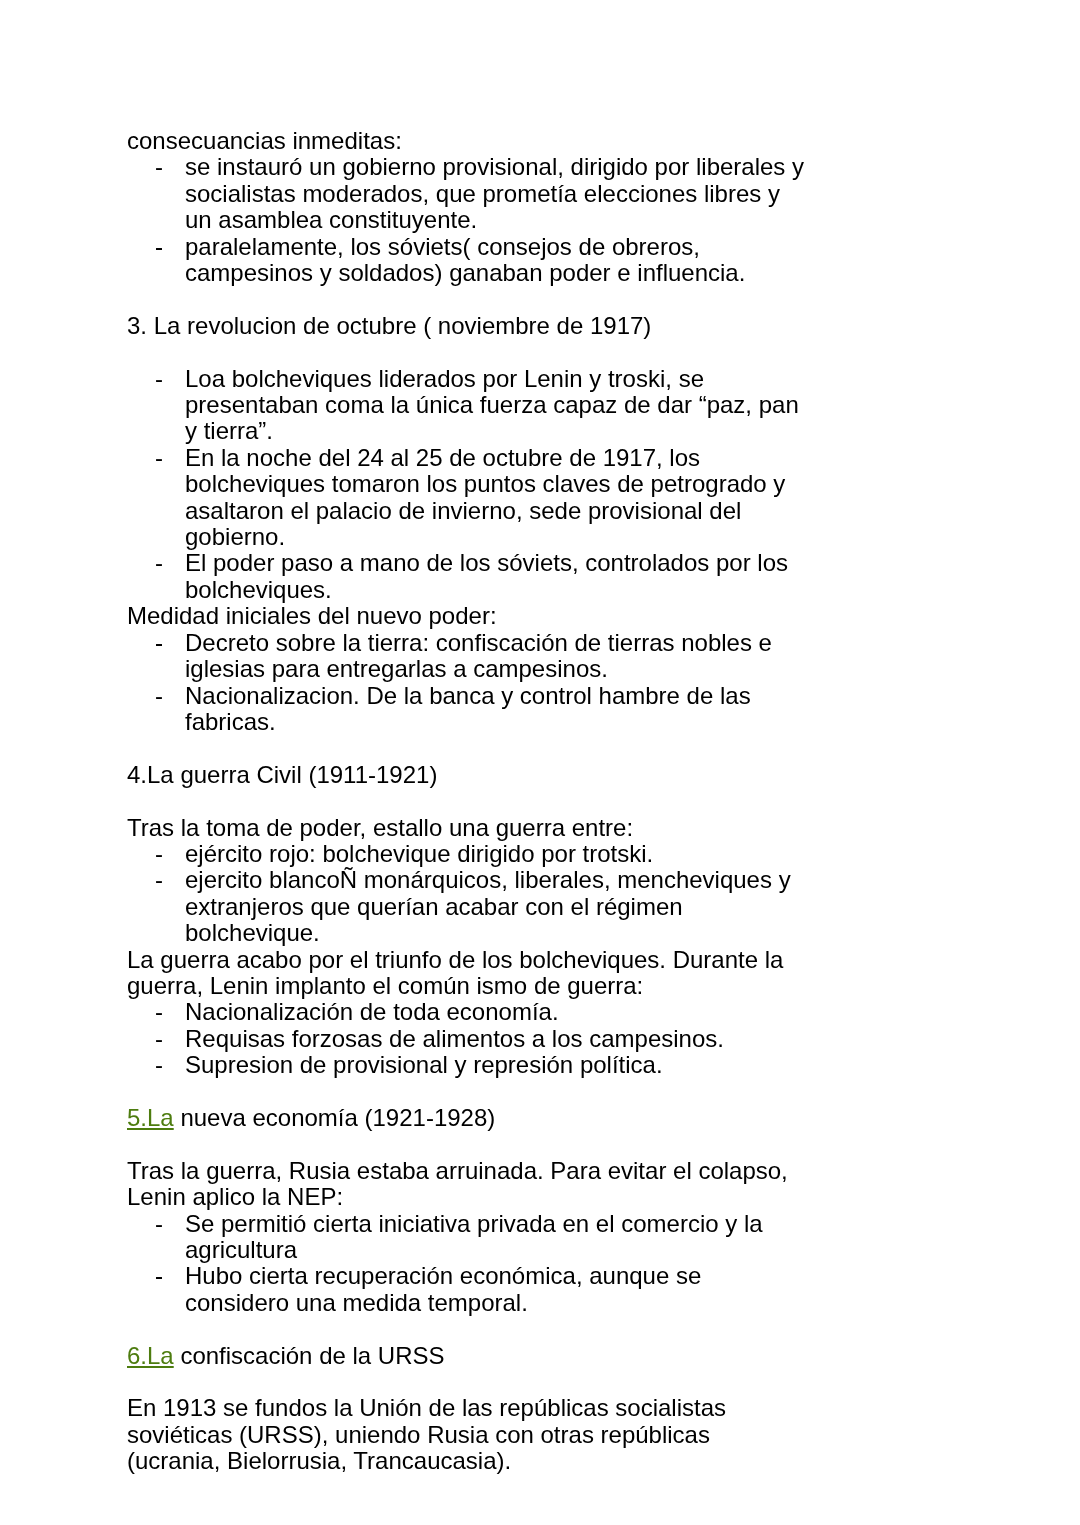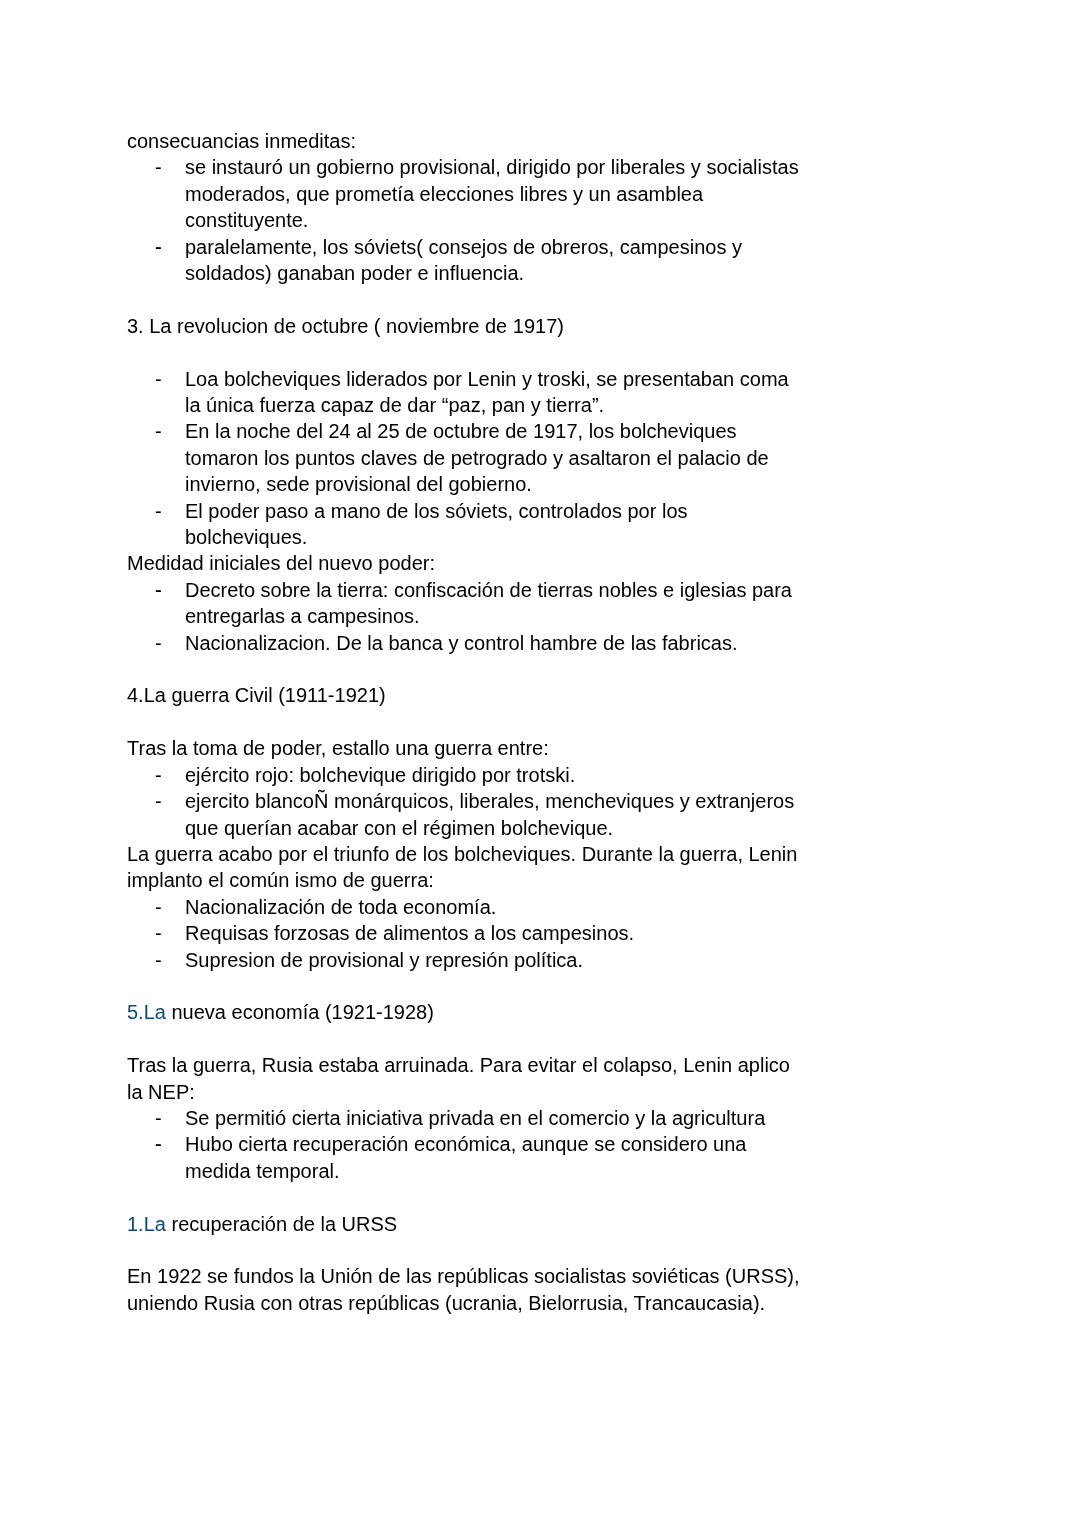--- a/index.html
+++ b/index.html
@@ -8,21 +8,21 @@
     width: 1080px;
     height: 1525px;
     background: #ffffff;
     overflow: hidden;
   }
   .page {
     width: 860px;
     min-height: 1525px;
     padding: 128px 54px 40px 127px;
     font-family: "Liberation Sans", sans-serif;
-    font-size: 20px;
+    font-size: 24px;
     line-height: 26.4px;
     color: #000000;
     -webkit-font-smoothing: antialiased;
   }
   .para { margin: 0; }
   .blank { height: 26.4px; }
   ul.bullets {
     list-style: none;
     margin: 0;
     padding: 0;
@@ -30,21 +30,22 @@
   ul.bullets > li {
     position: relative;
     padding-left: 58px;
   }
   .marker {
     position: absolute;
     left: 28px;
     top: 0;
   }
   .doclink {
-    color: #0c4a6e;
+    color: #4d7c0f;
+    text-decoration: underline;
     cursor: pointer;
   }
 </style>
 </head>
 <body>
 
 <div class="page">
 
   <p class="para">consecuancias inmeditas:</p>
 
@@ -152,19 +153,19 @@
       <span class="marker">-</span>
     </li>
     <li>
       <span class="marker">-</span>
       <span>Hubo cierta recuperación económica, aunque se considero una medida temporal.</span>
     </li>
   </ul>
 
   <div class="blank"></div>
 
-  <p class="para"><a class="doclink">1.La</a><span> recuperación de la URSS</span></p>
+  <p class="para"><a class="doclink">6.La</a><span> confiscación de la URSS</span></p>
 
   <div class="blank"></div>
 
-  <p class="para">En 1922 se fundos la Unión de las repúblicas socialistas soviéticas (URSS), uniendo Rusia con otras repúblicas (ucrania, Bielorrusia, Trancaucasia).</p>
+  <p class="para">En 1913 se fundos la Unión de las repúblicas socialistas soviéticas (URSS), uniendo Rusia con otras repúblicas (ucrania, Bielorrusia, Trancaucasia).</p>
 
 </div>
 
 </body></html>

